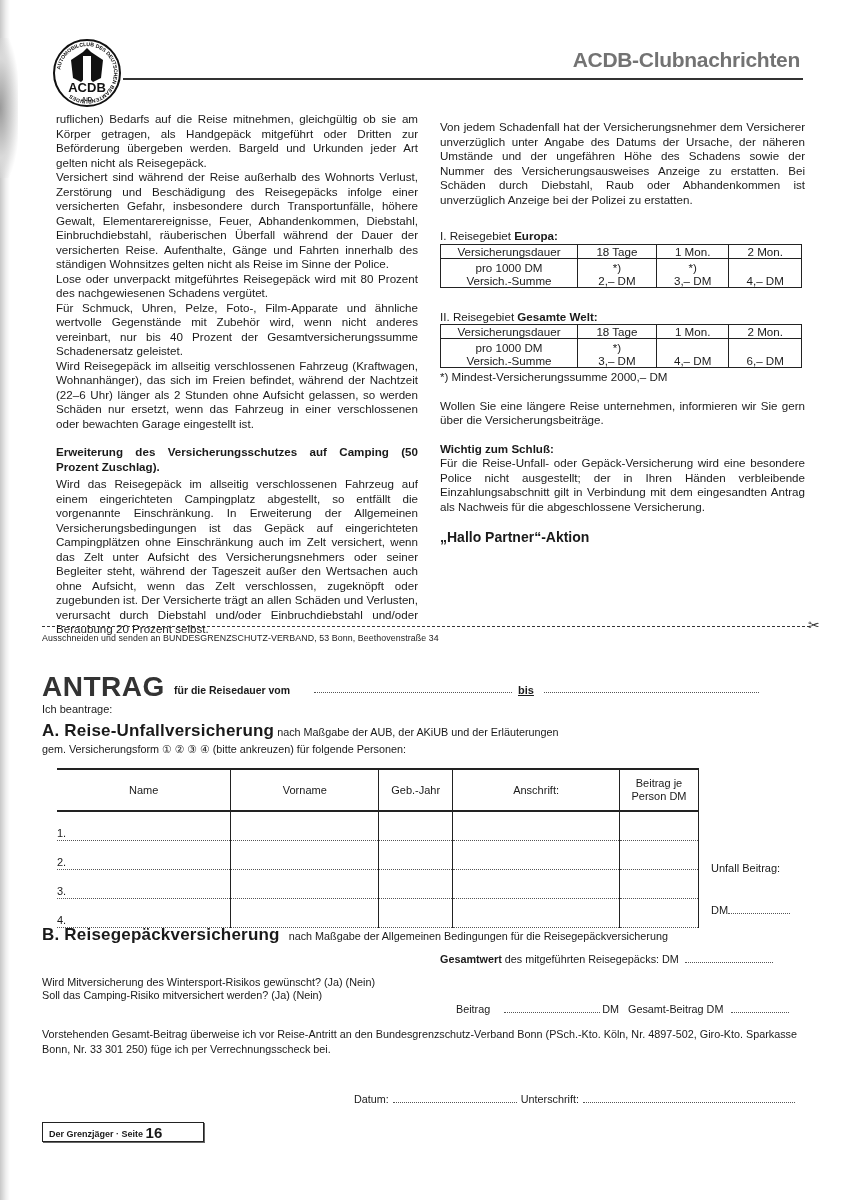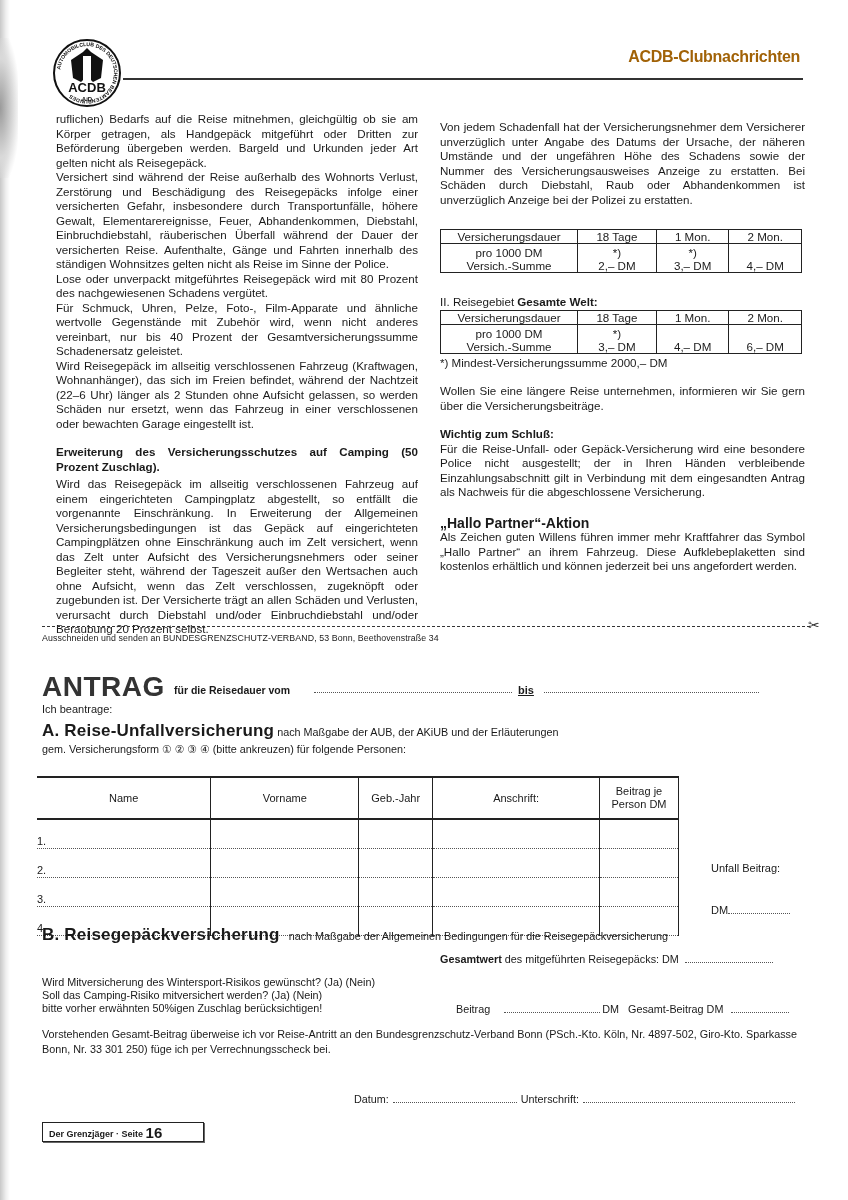--- a/index.html
+++ b/index.html
@@ -14,21 +14,21 @@
   }
   .scan-blot {
     position: absolute; left: 0; top: 38px; width: 18px; height: 140px;
     background: radial-gradient(ellipse at left center, #9a9a9a 0%, #d9d9d9 50%, rgba(255,255,255,0) 80%);
   }
   
   .logo { position: absolute; left: 52px; top: 38px; width: 70px; height: 70px; }
   .header-rule { position: absolute; left: 123px; top: 78px; width: 680px; height: 1.5px; background: #333; }
   .header-title {
     position: absolute; right: 48px; top: 48px;
-    font-size: 16px; font-weight: bold; letter-spacing: -0.3px; color: #a16207;
+    font-size: 21px; font-weight: bold; letter-spacing: -0.3px; color: #737373;
   }
   
   .col { position: absolute; font-size: 11.6px; line-height: 14.5px; text-align: justify; }
   .col-left { left: 56px; top: 112px; width: 362px; }
   .col-right { left: 440px; top: 120px; width: 365px; }
   .col p { margin: 0; }
   .col .gap { height: 14px; }
   .col h4 { margin: 0; font-size: 11.6px; font-weight: bold; line-height: 14.5px; }
   .hallo-title { font-size: 14px; font-weight: bold; margin: 0 0 3px 0; }
   
@@ -56,22 +56,22 @@
   .field-from { position: absolute; left: 272px; top: 20px; width: 198px; }
   .bis-label { position: absolute; left: 476px; top: 12px; font-size: 11px; font-weight: bold; text-decoration: underline; }
   .field-to { position: absolute; left: 502px; top: 20px; width: 215px; }
   .ich { position: absolute; left: 42px; top: 703px; font-size: 11px; }
   
   .secA-title { position: absolute; left: 42px; top: 721px; white-space: nowrap; }
   .big-head { font-size: 17px; font-weight: bold; letter-spacing: 0.2px; }
   .small-inline { font-size: 10.8px; }
   .secA-line2 { position: absolute; left: 42px; top: 743px; font-size: 10.8px; }
   .persons {
-    position: absolute; left: 37px; top: 768px; width: 642px;
-    border-collapse: collapse; font-size: 11px; margin-top: 8px;
+    position: absolute; left: 57px; top: 768px; width: 642px;
+    border-collapse: collapse; font-size: 11px;
   }
   .persons th {
     font-weight: normal; height: 38px; text-align: center; vertical-align: middle;
     border-top: 2px solid #222; border-bottom: 2px solid #222;
     border-left: 1px solid #222; line-height: 13px;
   }
   .persons th:first-child { border-left: none; }
   .persons th:last-child { border-right: 1px solid #222; }
   .persons td {
     height: 27px; border-left: 1px solid #222; border-bottom: 1px dotted #555;
@@ -132,20 +132,21 @@
   <div class="gap"></div>
   <h4>Erweiterung des Versicherungsschutzes auf Camping (50 Prozent Zuschlag).</h4>
   <p style="margin-top:3px">Wird das Reisegepäck im allseitig verschlossenen Fahrzeug auf einem eingerichteten Campingplatz abgestellt, so entfällt die vorgenannte Einschränkung. In Erweiterung der Allgemeinen Versicherungsbedingungen ist das Gepäck auf eingerichteten Campingplätzen ohne Einschränkung auch im Zelt versichert, wenn das Zelt unter Aufsicht des Versicherungsnehmers oder seiner Begleiter steht, während der Tageszeit außer den Wertsachen auch ohne Aufsicht, wenn das Zelt verschlossen, zugeknöpft oder zugebunden ist. Der Versicherte trägt an allen Schäden und Verlusten, verursacht durch Diebstahl und/oder Einbruchdiebstahl und/oder Beraubung 20 Prozent selbst.</p>
 </div>
 
 <div class="col col-right">
   <p>Von jedem Schadenfall hat der Versicherungsnehmer dem Versicherer unverzüglich unter Angabe des Datums der Ursache, der näheren Umstände und der ungefähren Höhe des Schadens sowie der Nummer des Versicherungsausweises Anzeige zu erstatten. Bei Schäden durch Diebstahl, Raub oder Abhandenkommen ist unverzüglich Anzeige bei der Polizei zu erstatten.</p>
   <div class="gap"></div>
   <div style="height:8px"></div>
 
+  <p class="tbl-caption"><span>I. Reisegebiet </span><b>Europa:</b></p>
   <table class="price">
     <tbody>
         <tr>
       <td class="first">Versicherungsdauer</td>
       <td>18 Tage</td>
       <td>1 Mon.</td>
       <td>2 Mon.</td>
     </tr>
     <tr class="body">
       <td class="first"><span class="star">pro 1000 DM</span><span>Versich.-Summe</span></td>
@@ -174,21 +175,20 @@
   </tbody>
     </table>
   <p>*) Mindest-Versicherungssumme 2000,– DM</p>
   <div class="gap"></div>
   <p>Wollen Sie eine längere Reise unternehmen, informieren wir Sie gern über die Versicherungsbeiträge.</p>
   <div class="gap"></div>
   <h4>Wichtig zum Schluß:</h4>
   <p>Für die Reise-Unfall- oder Gepäck-Versicherung wird eine besondere Police nicht ausgestellt; der in Ihren Händen verbleibende Einzahlungsabschnitt gilt in Verbindung mit dem eingesandten Antrag als Nachweis für die abgeschlossene Versicherung.</p>
   <div class="gap" style="height:16px"></div>
   <p class="hallo-title">„Hallo Partner“-Aktion</p>
-  <p>Als Zeichen guten Willens führen immer mehr Kraftfahrer das Symbol „Hallo Partner“ an ihrem Fahrzeug. Diese Aufklebeplaketten sind kostenlos erhältlich und können jederzeit bei uns angefordert werden.</p>
 </div>
 
 <div class="cut-line"></div>
 <span class="scissors">✂</span>
 <div class="send-to">Ausschneiden und senden an BUNDESGRENZSCHUTZ-VERBAND, 53 Bonn, Beethovenstraße 34</div>
 
 <div class="antrag-row">
   <span class="antrag-title">ANTRAG</span>
   <span class="antrag-sub">für die Reisedauer vom</span>
   <span class="dotline field-from"></span>
@@ -250,21 +250,20 @@
 <div class="unfall-label">Unfall Beitrag:</div>
 <div class="unfall-dm"><span>DM</span><span class="dotline"></span></div>
 
 <div class="secB-title"><span class="big-head">B. Reisegepäckversicherung</span><span class="small-inline" style="white-space:pre">   nach Maßgabe der Allgemeinen Bedingungen für die Reisegepäckversicherung</span></div>
 
 <div class="gesamtwert"><b>Gesamtwert</b><span> des mitgeführten Reisegepäcks: DM</span><span class="dotline"></span></div>
 
 <div class="questions">
   <div>Wird Mitversicherung des Wintersport-Risikos gewünscht? (Ja) (Nein)</div>
   <div>Soll das Camping-Risiko mitversichert werden? (Ja) (Nein)</div>
-  <div>bitte vorher erwähnten 50%igen Zuschlag berücksichtigen!</div>
 </div>
 
 <div class="beitrag-row">
   <span>Beitrag</span><span class="dotline d1"></span><span>DM</span>&nbsp;&nbsp;&nbsp;<span>Gesamt-Beitrag DM</span><span class="dotline d2"></span>
 </div>
 
 <div class="payment">Vorstehenden Gesamt-Beitrag überweise ich vor Reise-Antritt an den Bundesgrenzschutz-Verband Bonn (PSch.-Kto. Köln, Nr. 4897-502, Giro-Kto. Sparkasse Bonn, Nr. 33 301 250) füge ich per Verrechnungsscheck bei.</div>
 
 <div class="sign-row">
   <span>Datum:</span><span class="dotline d1"></span><span>Unterschrift:</span><span class="dotline d2"></span>

